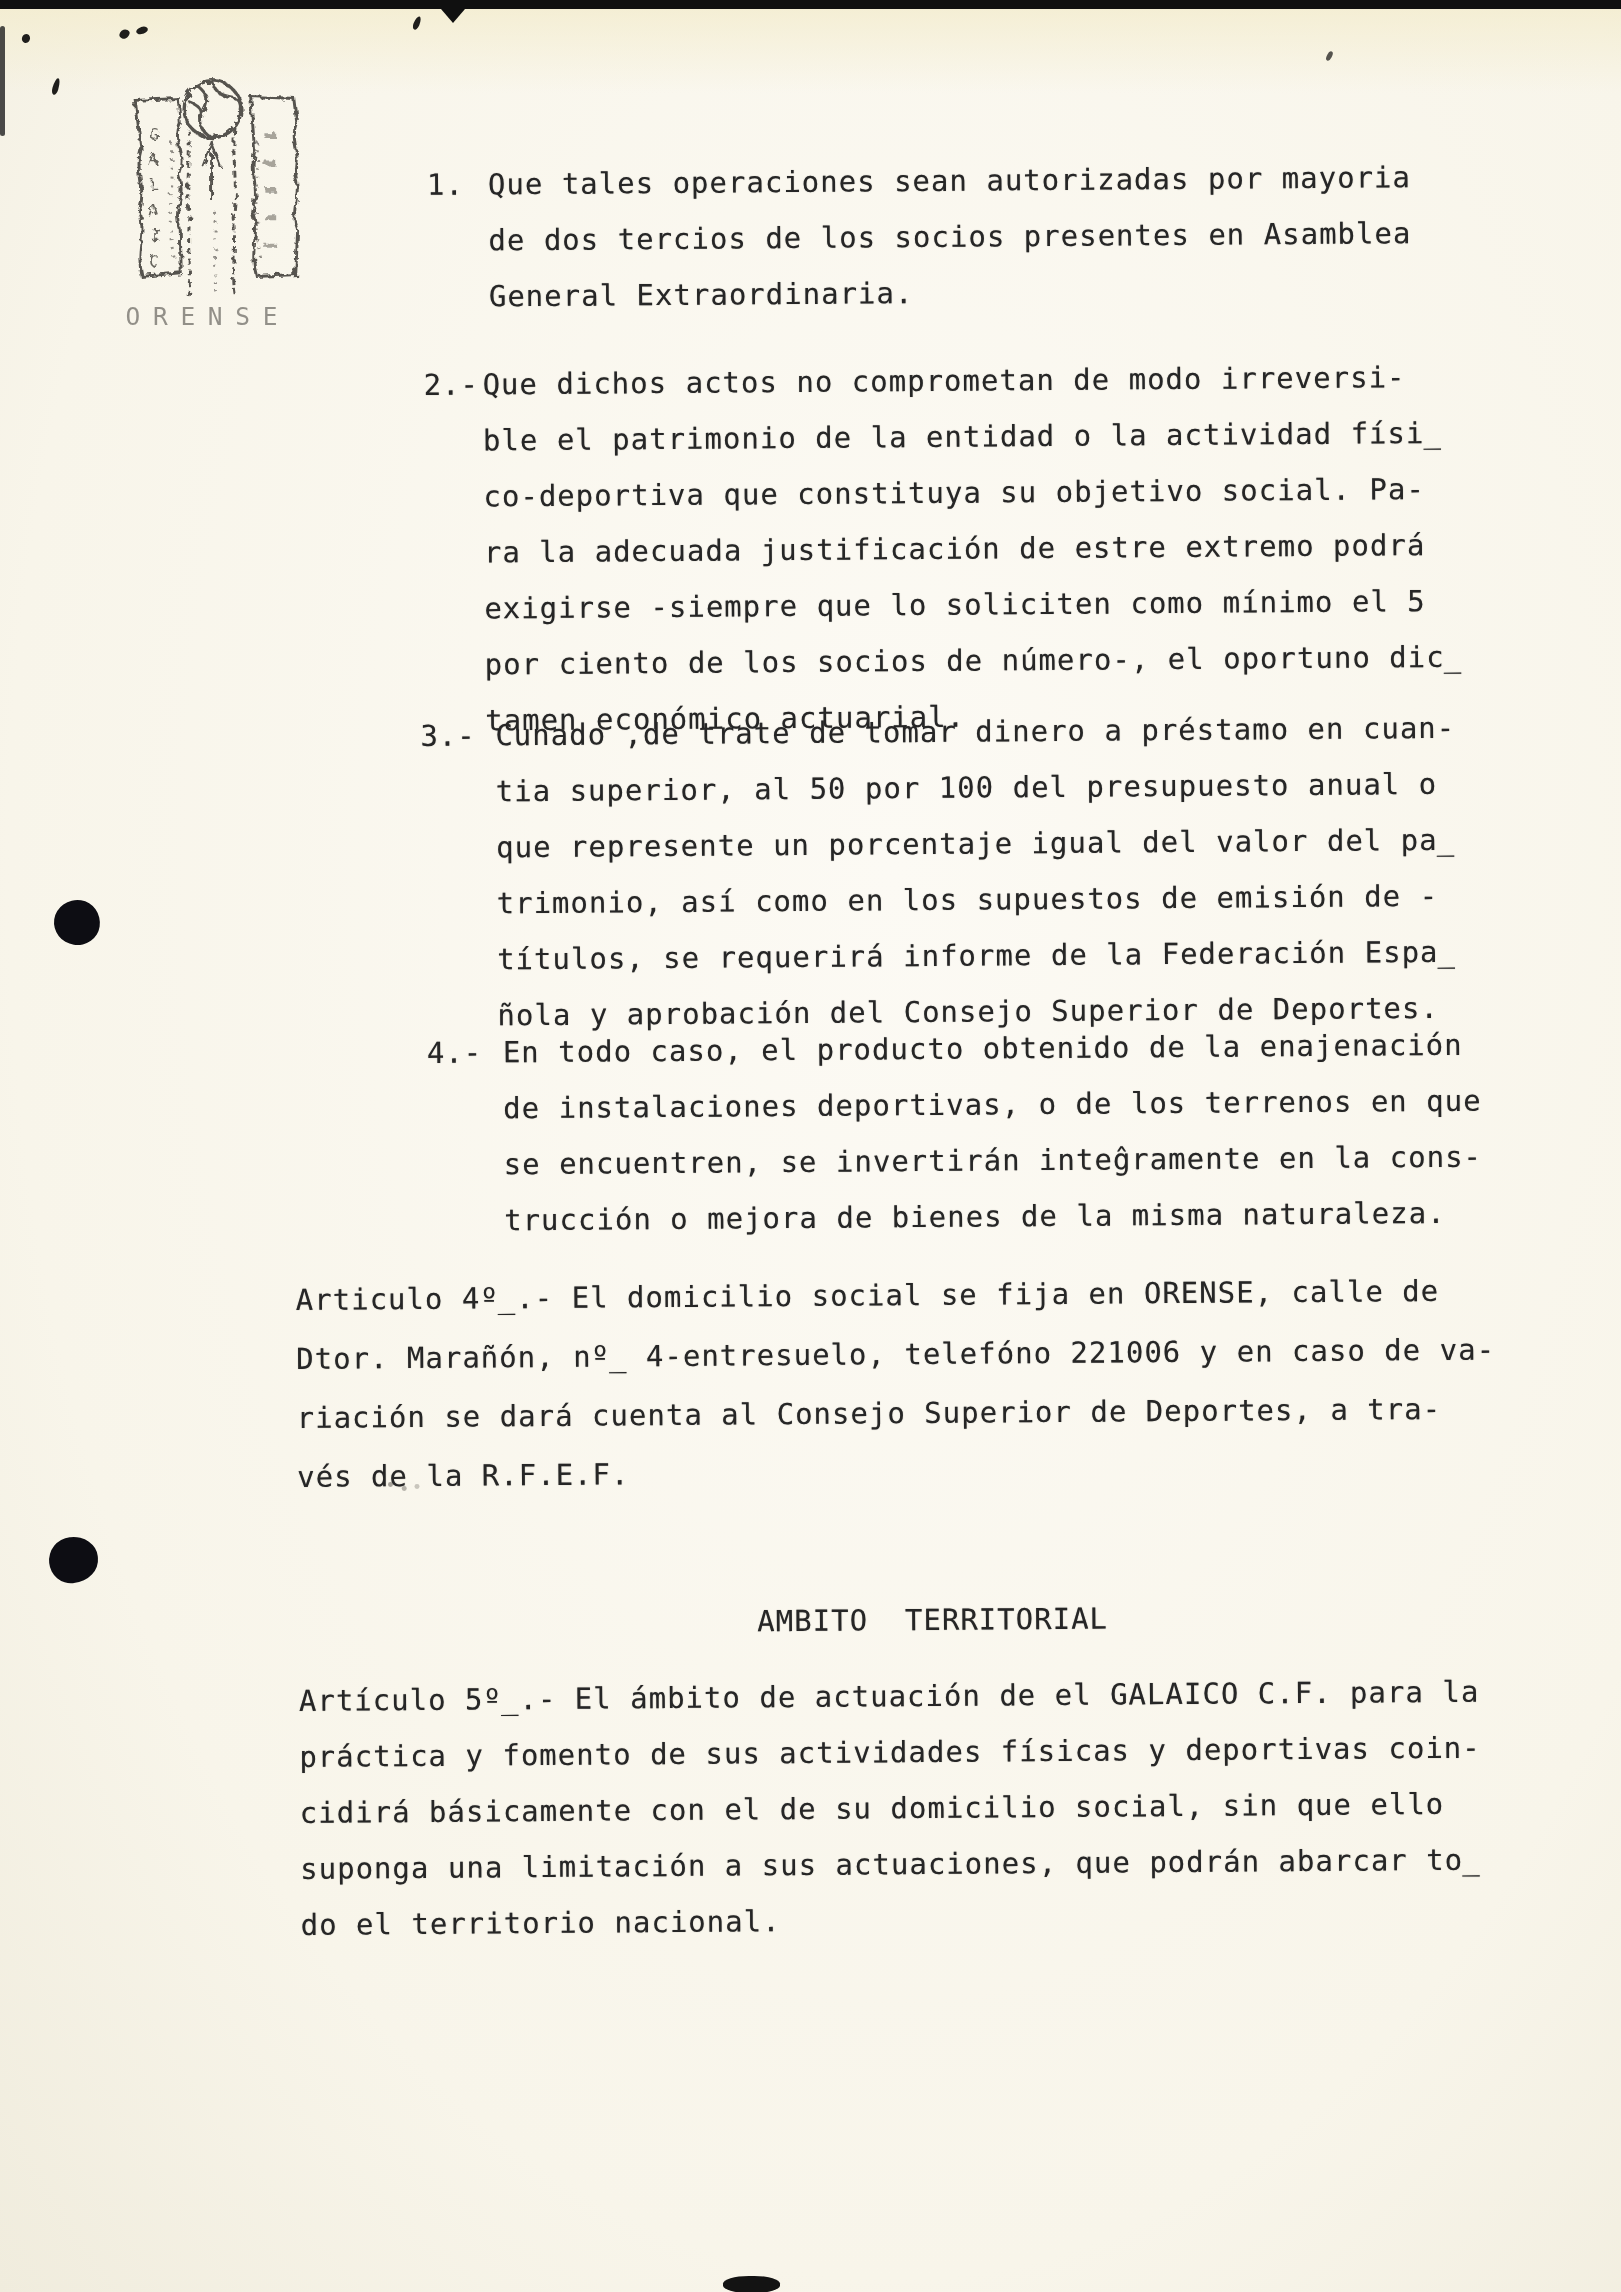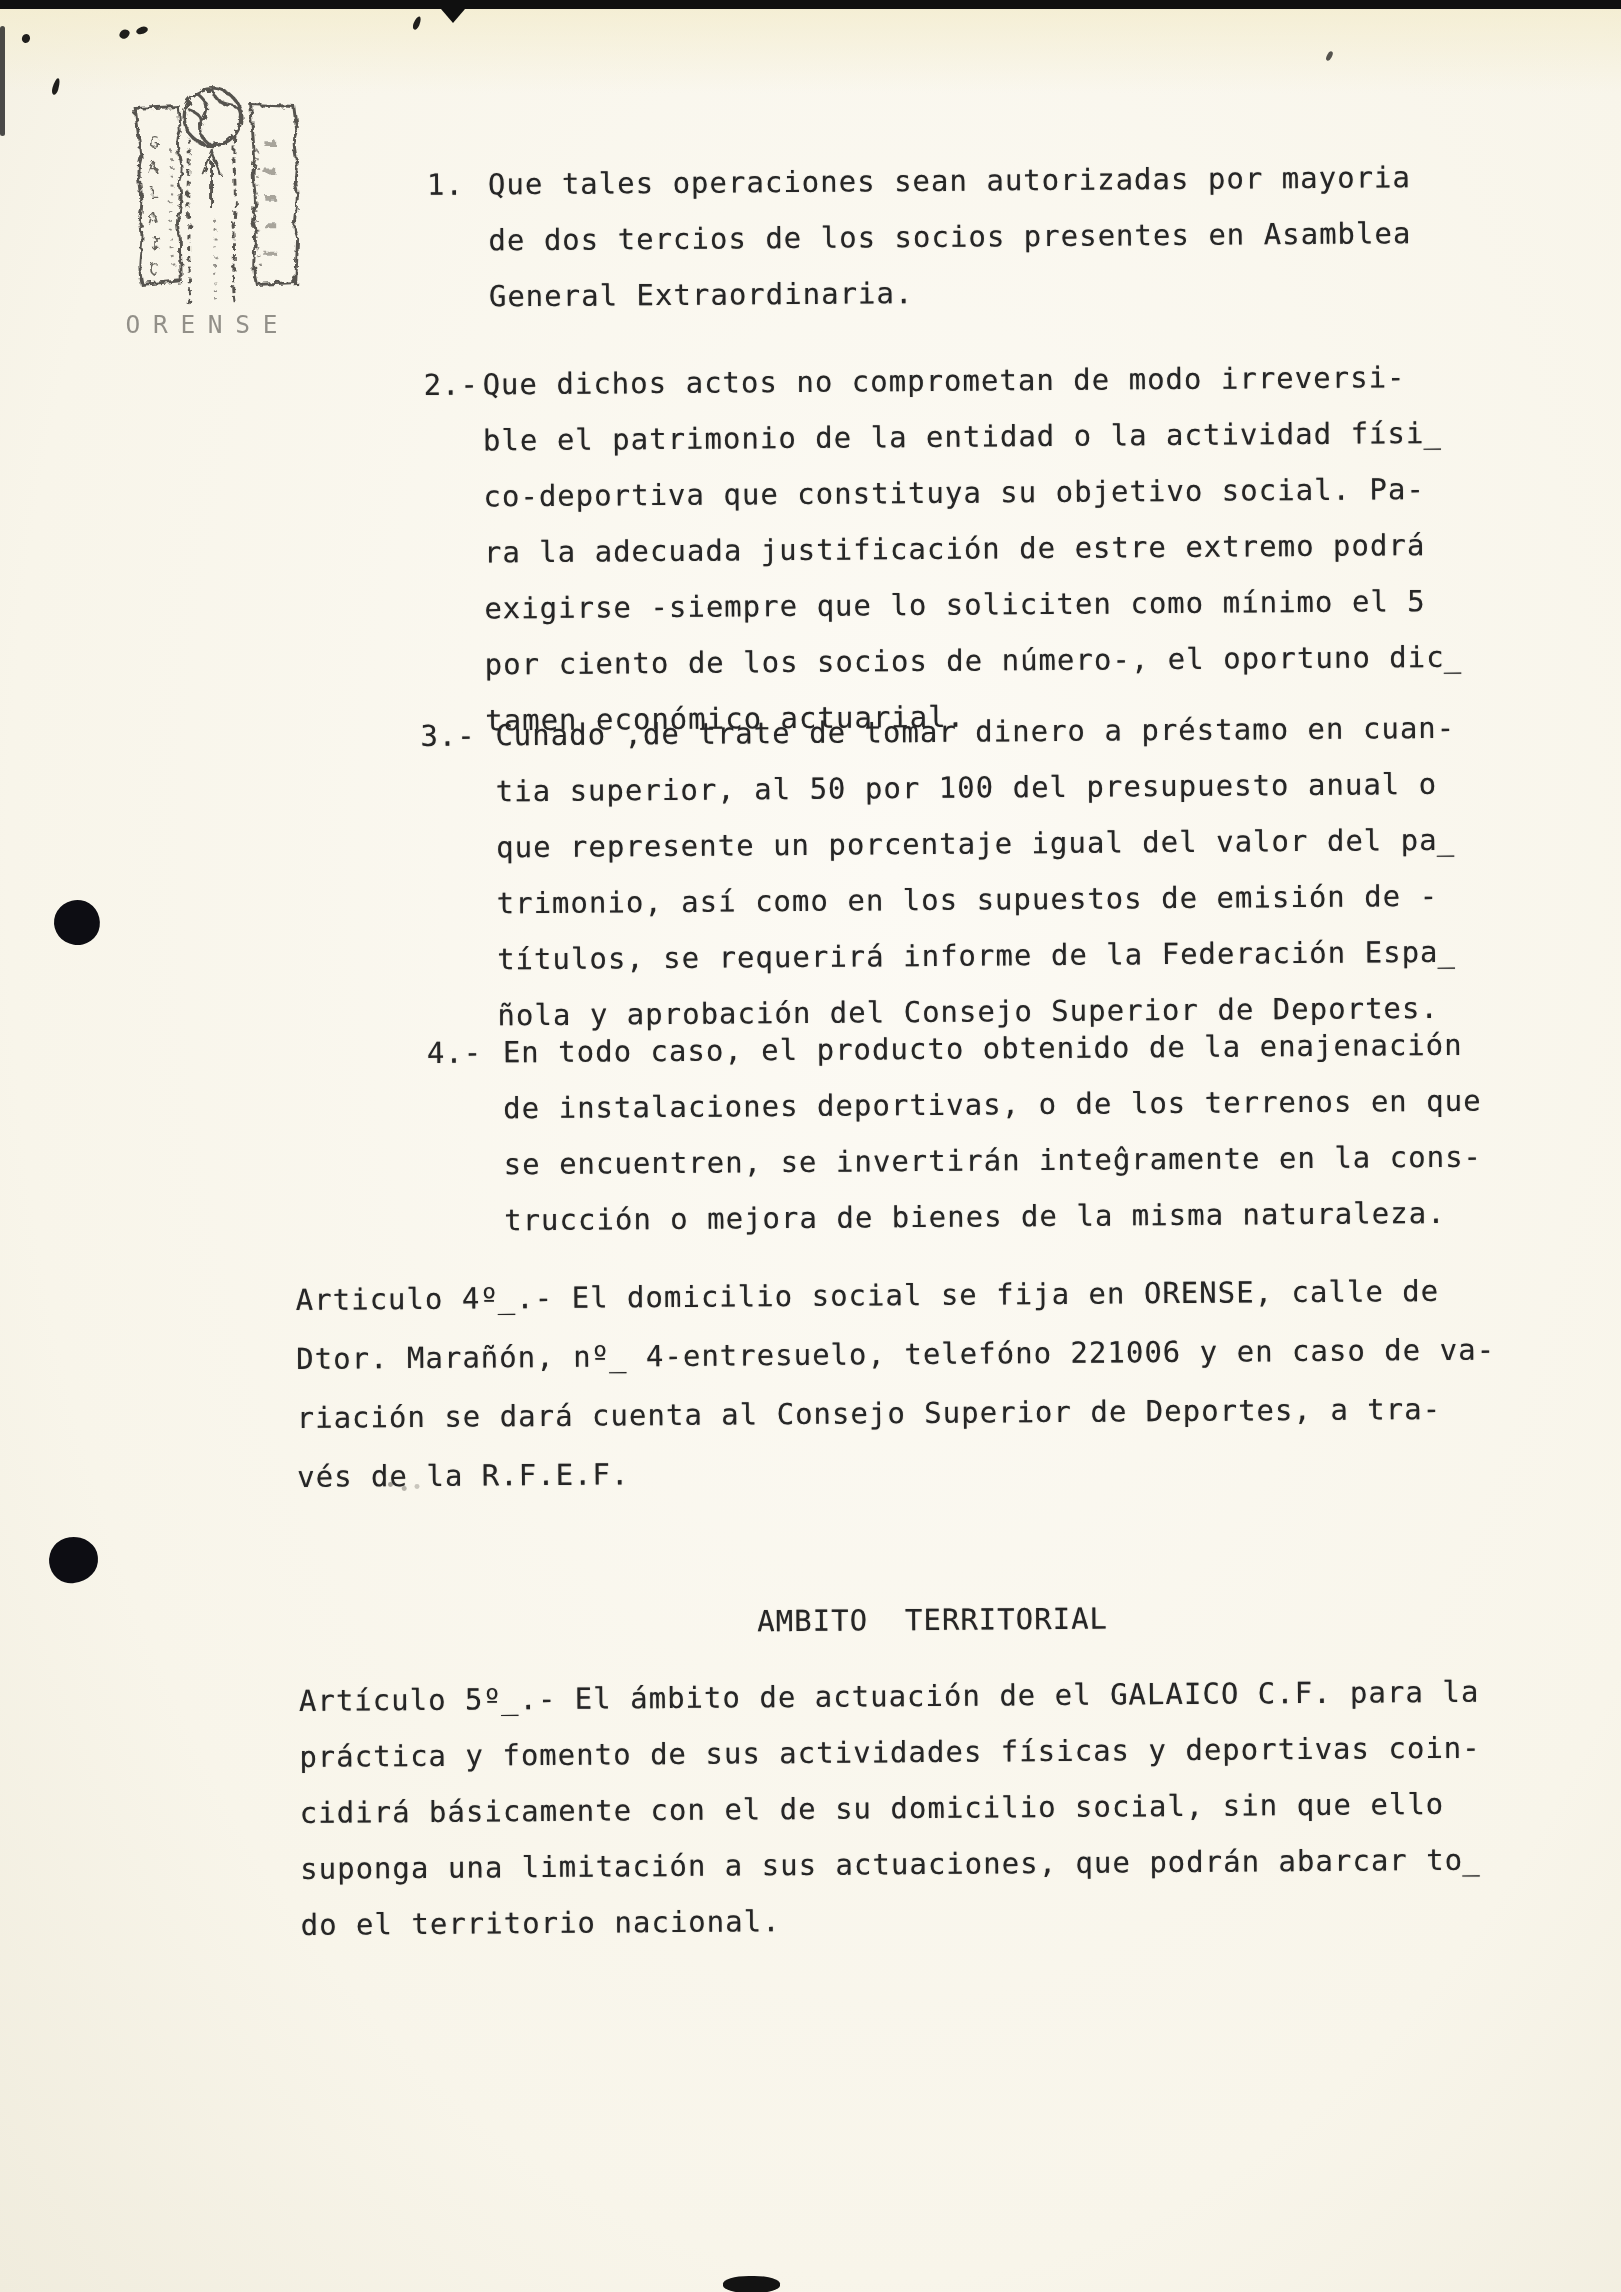--- a/index.html
+++ b/index.html
@@ -31,21 +31,21 @@
   .speck.s2 { left:120px; top:29px; width:8.8px;  height:9.8px; border-radius:60% 40% 55% 45%; transform:rotate(30deg); }
   .speck.s3 { left:136px; top:26.5px; width:11.8px; height:6.9px;  transform:rotate(-18deg); }
   .speck.s4 { left:53px;  top:78px; width:5.9px;  height:16.7px; border-radius:50% 50% 50% 50%/62% 62% 38% 38%; transform:rotate(16deg); }
   .speck.s5 { left:414px; top:15.7px; width:5.9px;  height:13.7px; border-radius:50% 50% 50% 50%/60% 60% 40% 40%; transform:rotate(22deg); }
   .speck.s6 { left:1327px; top:51px; width:4.9px; height:9.8px; border-radius:50%; transform:rotate(28deg); opacity:.75; }
   .pencil-marks { position:absolute; left:388px; top:1482px; width:4.9px; height:4.9px;
     border-radius:50%; background:rgba(100,95,88,.55);
     box-shadow:13.7px 3.9px 0 rgba(100,95,88,.45), 26.5px 2px 0 rgba(100,95,88,.32); }
 
   
-  .stamp { position:absolute; left:100px; top:81px; width:235px; }
+  .stamp { position:absolute; left:100px; top:73px; width:235px; }
   .stamp svg { display:block; opacity:.9; }
   .stamp-caption { margin-top:2px; padding-left:25.5px; font-size:24.5px; letter-spacing:12.7px;
     color:rgba(52,50,46,.52); white-space:pre; filter:blur(0.3px); }
 
   
   .content { position:absolute; inset:0; transform:rotate(-0.45deg);
     transform-origin:412px 1078px;
     font-size:29px; letter-spacing:1px;
     text-shadow:0 0 1px rgba(30,30,30,.45); }
   .line { white-space:pre; line-height:56px; height:56px; }

